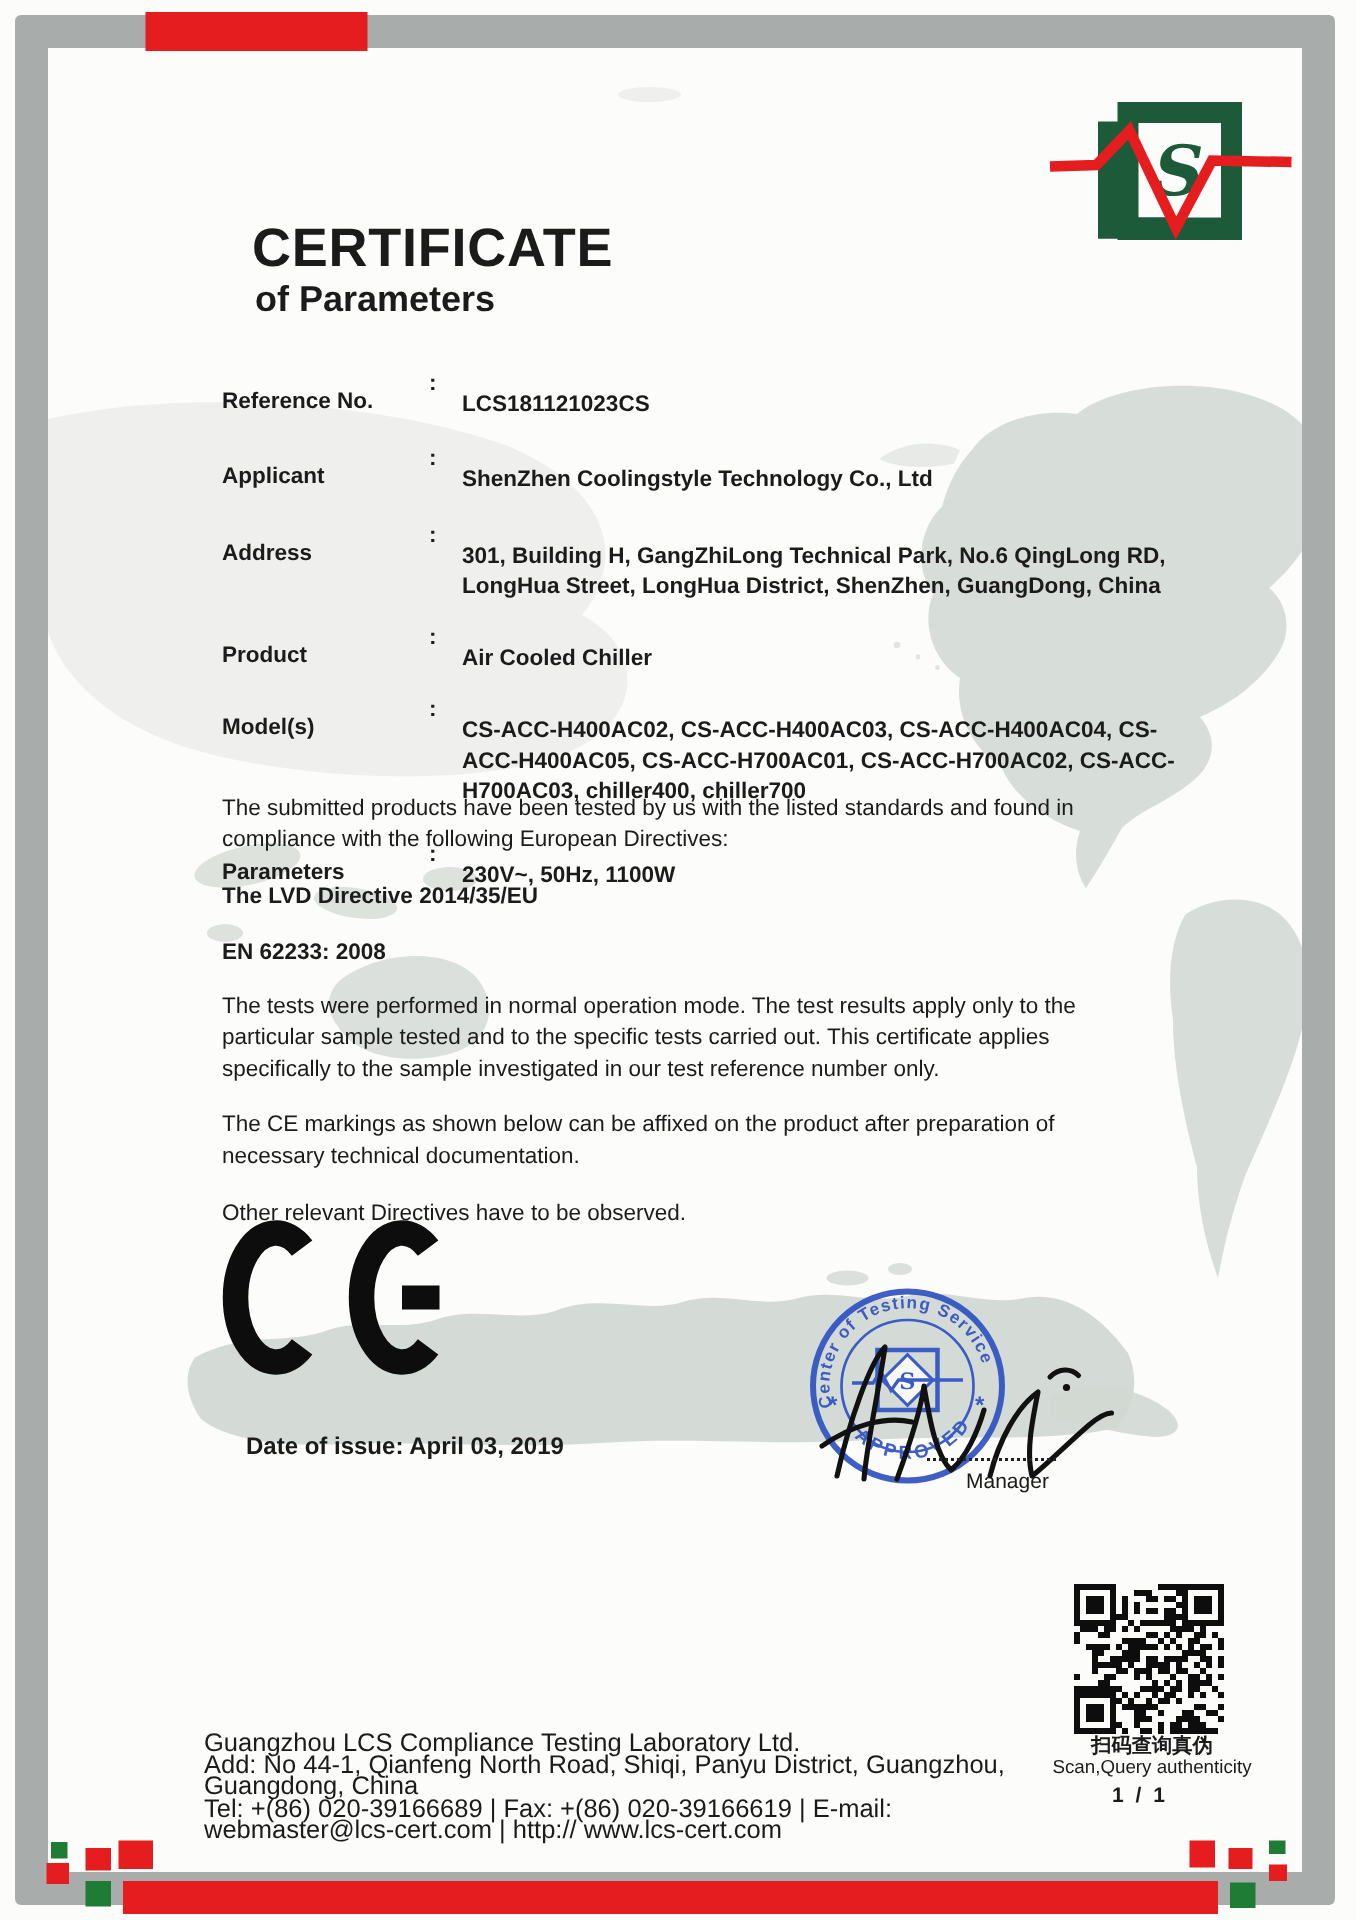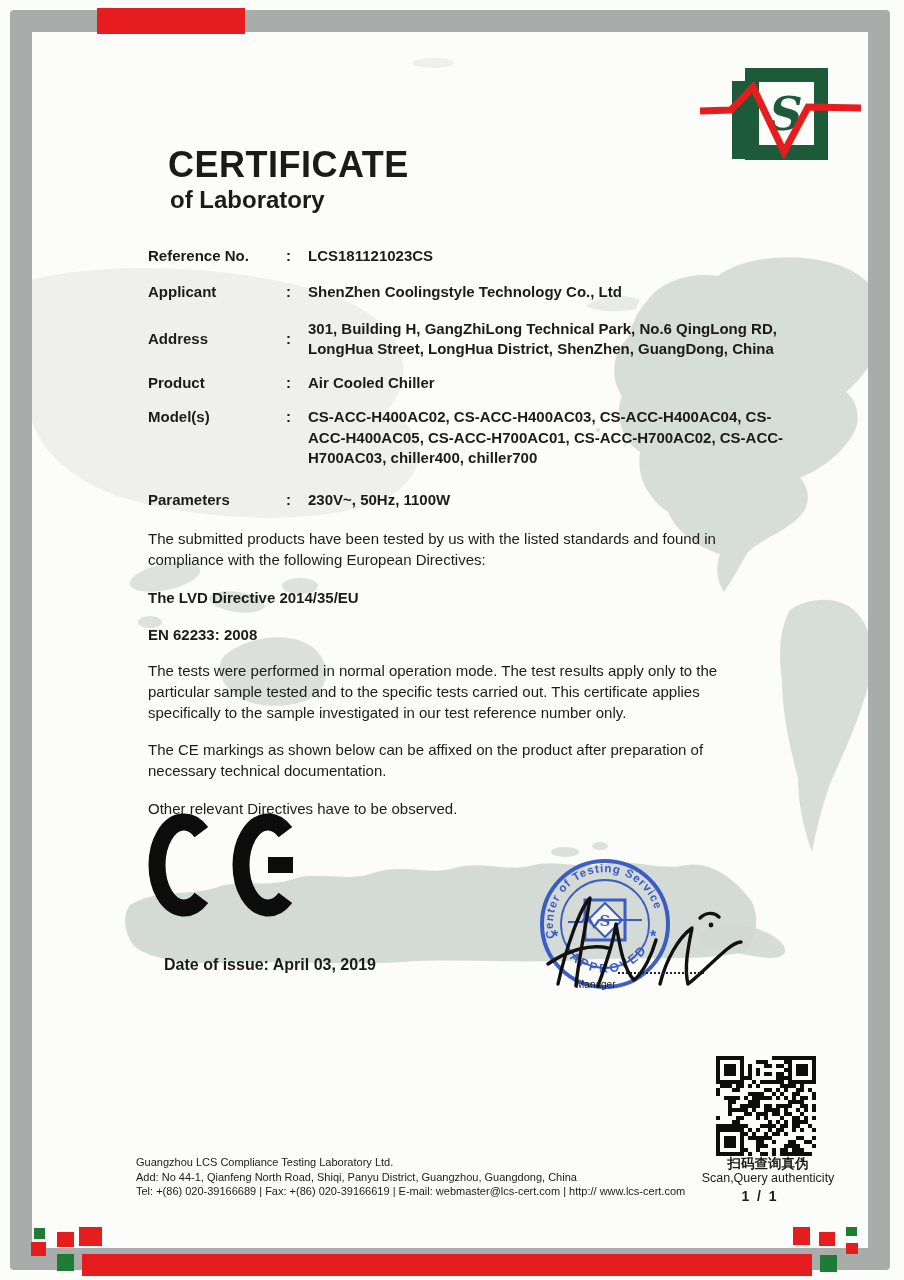--- a/index.html
+++ b/index.html
@@ -17,43 +17,43 @@
   .grn{background:#1e7c35;}
   
   .mapsvg{left:0;top:0;z-index:1;}
   
   .title1{left:168px;top:144px;font-size:36px;font-weight:bold;letter-spacing:.5px;z-index:4;}
   .title2{left:170px;top:186px;font-size:24px;font-weight:bold;z-index:4;}
   .logosvg{left:698px;top:60px;z-index:4;}
   
   .fields{left:148px;top:246px;width:640px;z-index:4;}
   .frow{display:flex;font-size:15px;font-weight:bold;line-height:1.35;}
-  .flabel{width:138px;flex:0 0 138px;}
+  .flabel{width:138px;flex:0 0 138px;margin-top:12px;}
   .fsep{width:22px;flex:0 0 22px;}
-  .fvalue{flex:1;}
-  .mb16{margin-bottom:16px;} .mb14{margin-bottom:14px;align-items:center;} .mb22{margin-bottom:22px;}
+  .fvalue{flex:1;margin-top:14px;}
+  .mb16{margin-bottom:16px;} .mb14{margin-bottom:14px;} .mb22{margin-bottom:22px;}
   
   .bodytxt{left:148px;top:513px;width:582px;font-size:15px;line-height:1.4;z-index:4;}
   .bodytxt p{margin:15px 0 17px 0;}
   .bodytxt .bold{font-weight:bold;}
   .bodytxt .std{margin-bottom:15px;}
   
   .cesvg{left:148px;top:811px;z-index:4;}
   .dateline{left:164px;top:956px;font-size:16px;font-weight:bold;z-index:4;}
   
   .stampsvg{left:532px;top:856px;z-index:5;opacity:.9;}
   .sigsvg{left:540px;top:886px;z-index:6;}
   .dotline{left:618px;top:972px;width:86px;border-bottom:2px dotted #222;z-index:6;}
-  .manager{left:576px;top:979px;font-size:10px;color:#1a1a1a;z-index:6;}
+  .manager{left:644px;top:979px;font-size:14px;color:#1a1a1a;z-index:6;}
   
   .qrsvg{left:716px;top:1056px;z-index:4;}
   .qrcapzh{left:700px;top:1155px;width:136px;text-align:center;font-size:13.5px;font-weight:bold;z-index:4;}
   .qrcapen{left:690px;top:1171px;width:156px;text-align:center;font-size:12.5px;font-weight:normal;z-index:4;}
   .pageno{left:700px;top:1188px;width:120px;text-align:center;font-size:14px;font-weight:bold;letter-spacing:2px;z-index:4;}
-  .footer{left:136px;top:1155px;width:565px;font-size:11px;line-height:14.5px;z-index:4;}
+  .footer{left:136px;top:1155px;width:565px;font-size:17px;line-height:14.5px;z-index:4;}
 </style>
 </head>
 <body>
 
 <div class="page">
 
   <svg class="abs mapsvg" width="904" height="1280" viewBox="0 0 904 1280">
     <g fill="#d6dbd6" stroke="none">
 
       <path opacity="0.35" d="M30,280 C120,258 260,268 340,298 C402,324 420,370 388,410
@@ -117,21 +117,21 @@
       <rect x="47" y="8" width="83" height="92" fill="#1d5a3a"></rect>
       <rect x="61" y="22" width="55" height="63" fill="#fcfcfb"></rect>
       <rect x="34" y="21" width="14" height="78" fill="#1d5a3a"></rect>
       <rect x="34" y="85" width="54" height="14" fill="#1d5a3a"></rect>
       <text x="88" y="70" font-family="'DejaVu Serif',serif" font-style="italic" font-weight="bold" font-size="46" fill="#1d5a3a" text-anchor="middle">S</text>
       <polyline points="2,51 33,50 55,27 86,92 110,47 163,48" fill="none" stroke="#e51d1f" stroke-width="7"></polyline>
     </g>
   </svg>
 
   <div class="abs title1">CERTIFICATE</div>
-  <div class="abs title2">of Laboratory</div>
+  <div class="abs title2">of Parameters</div>
 
   <div class="abs fields">
     <div class="frow mb16">
       <div class="flabel">Reference No.</div>
       <div class="fsep">:</div>
       <div class="fvalue">LCS181121023CS</div>
     </div>
     <div class="frow mb16">
       <div class="flabel">Applicant</div>
       <div class="fsep">:</div>

